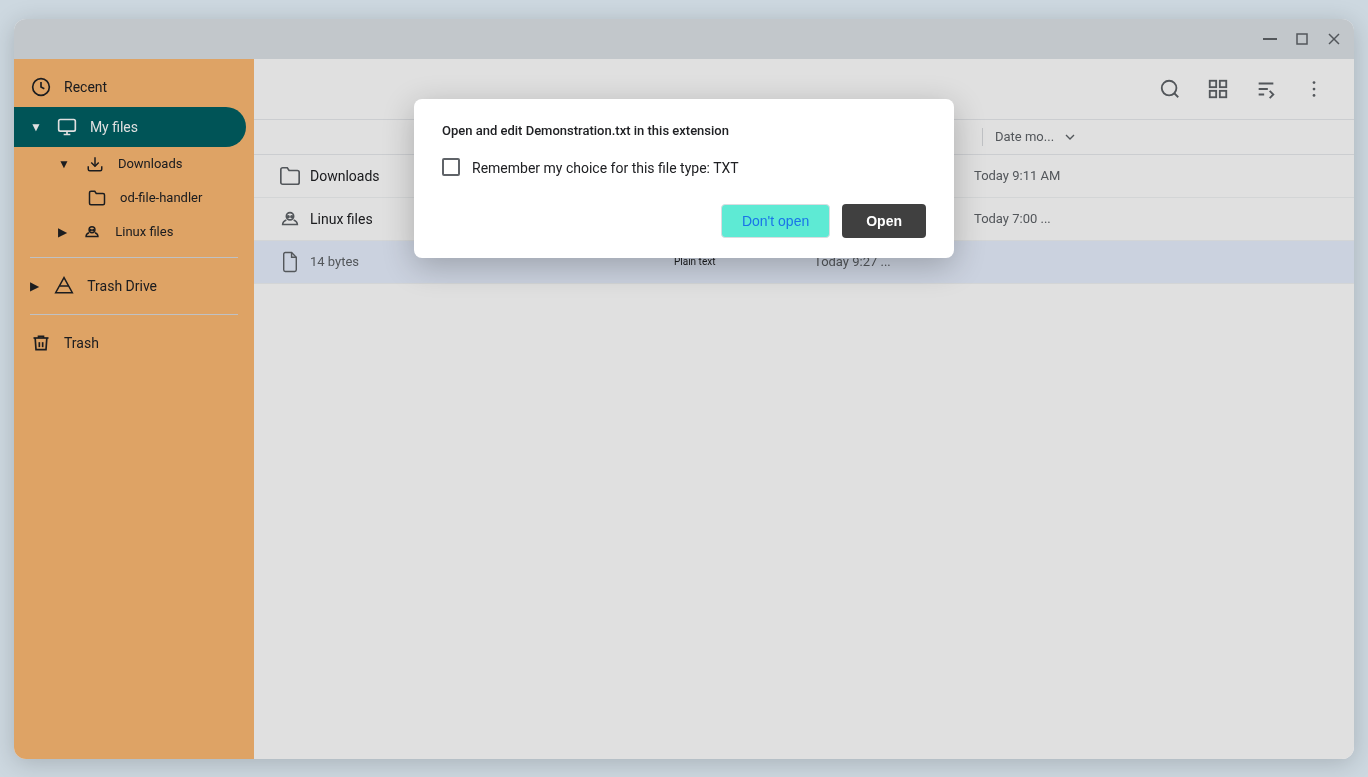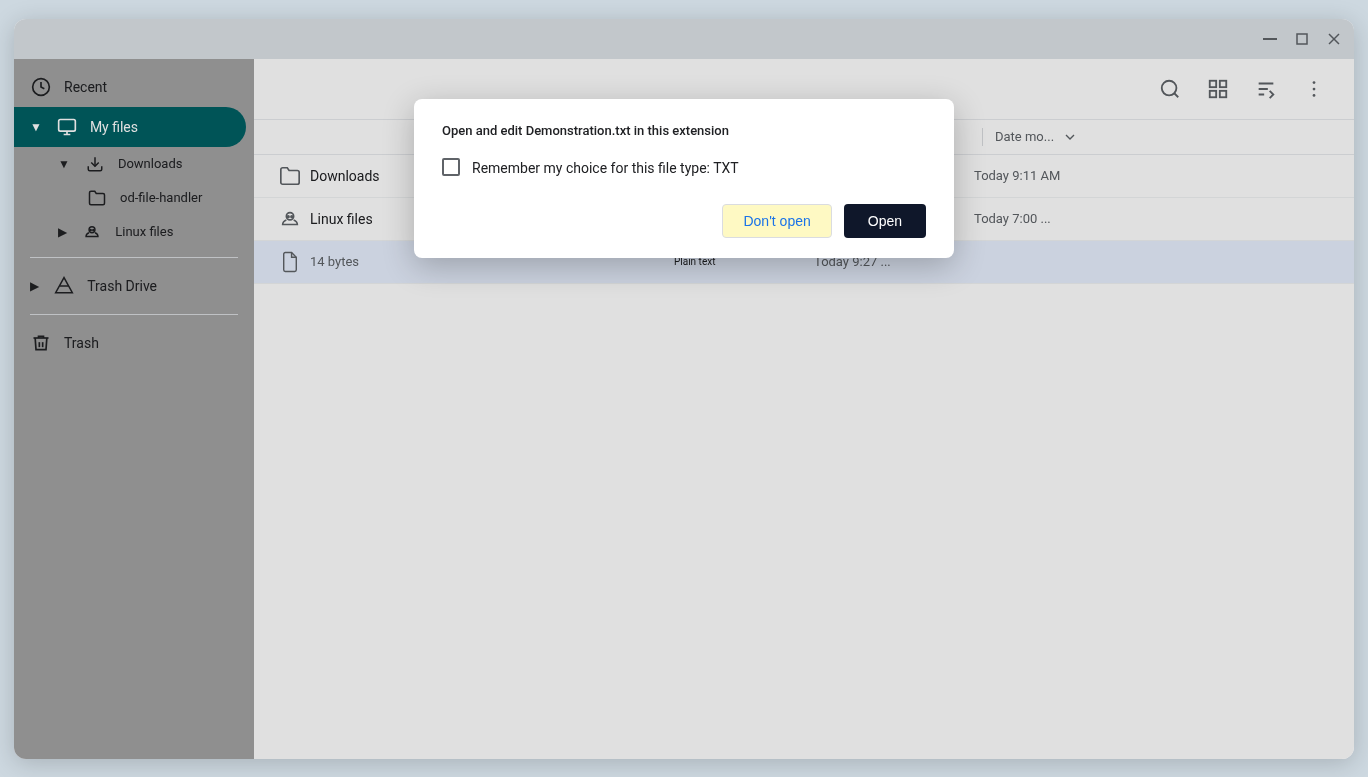--- a/index.html
+++ b/index.html
@@ -45,21 +45,21 @@
       font-size: 14px;
     }
     .main-area {
       display: flex;
       flex: 1;
       overflow: hidden;
     }
     
     .sidebar {
       width: 240px;
-      background: #a3a3a3;
+      background: #fdba74;
       padding: 8px 0;
       flex-shrink: 0;
       overflow-y: auto;
     }
     .sidebar-item {
       display: flex;
       align-items: center;
       padding: 10px 16px;
       cursor: pointer;
       border-radius: 0 24px 24px 0;
@@ -216,34 +216,34 @@
       color: #202124;
     }
     .dialog-actions {
       display: flex;
       justify-content: flex-end;
       gap: 12px;
     }
     .btn-dont-open {
       padding: 8px 20px;
       border: 1px solid #dadce0;
-      background: #fef9c3;
+      background: #5eead4;
       border-radius: 4px;
       font-size: 14px;
       font-weight: 500;
       color: #1a73e8;
       cursor: pointer;
     }
     .btn-open {
       padding: 8px 24px;
       border: none;
-      background: #0f172a;
+      background: #404040;
       border-radius: 4px;
       font-size: 14px;
-      font-weight: 400;
+      font-weight: 700;
       color: #fff;
       cursor: pointer;
     }
 
     
     .svg-icon { display: inline-flex; align-items: center; justify-content: center; }
   </style>
 </head>
 <body>
 

